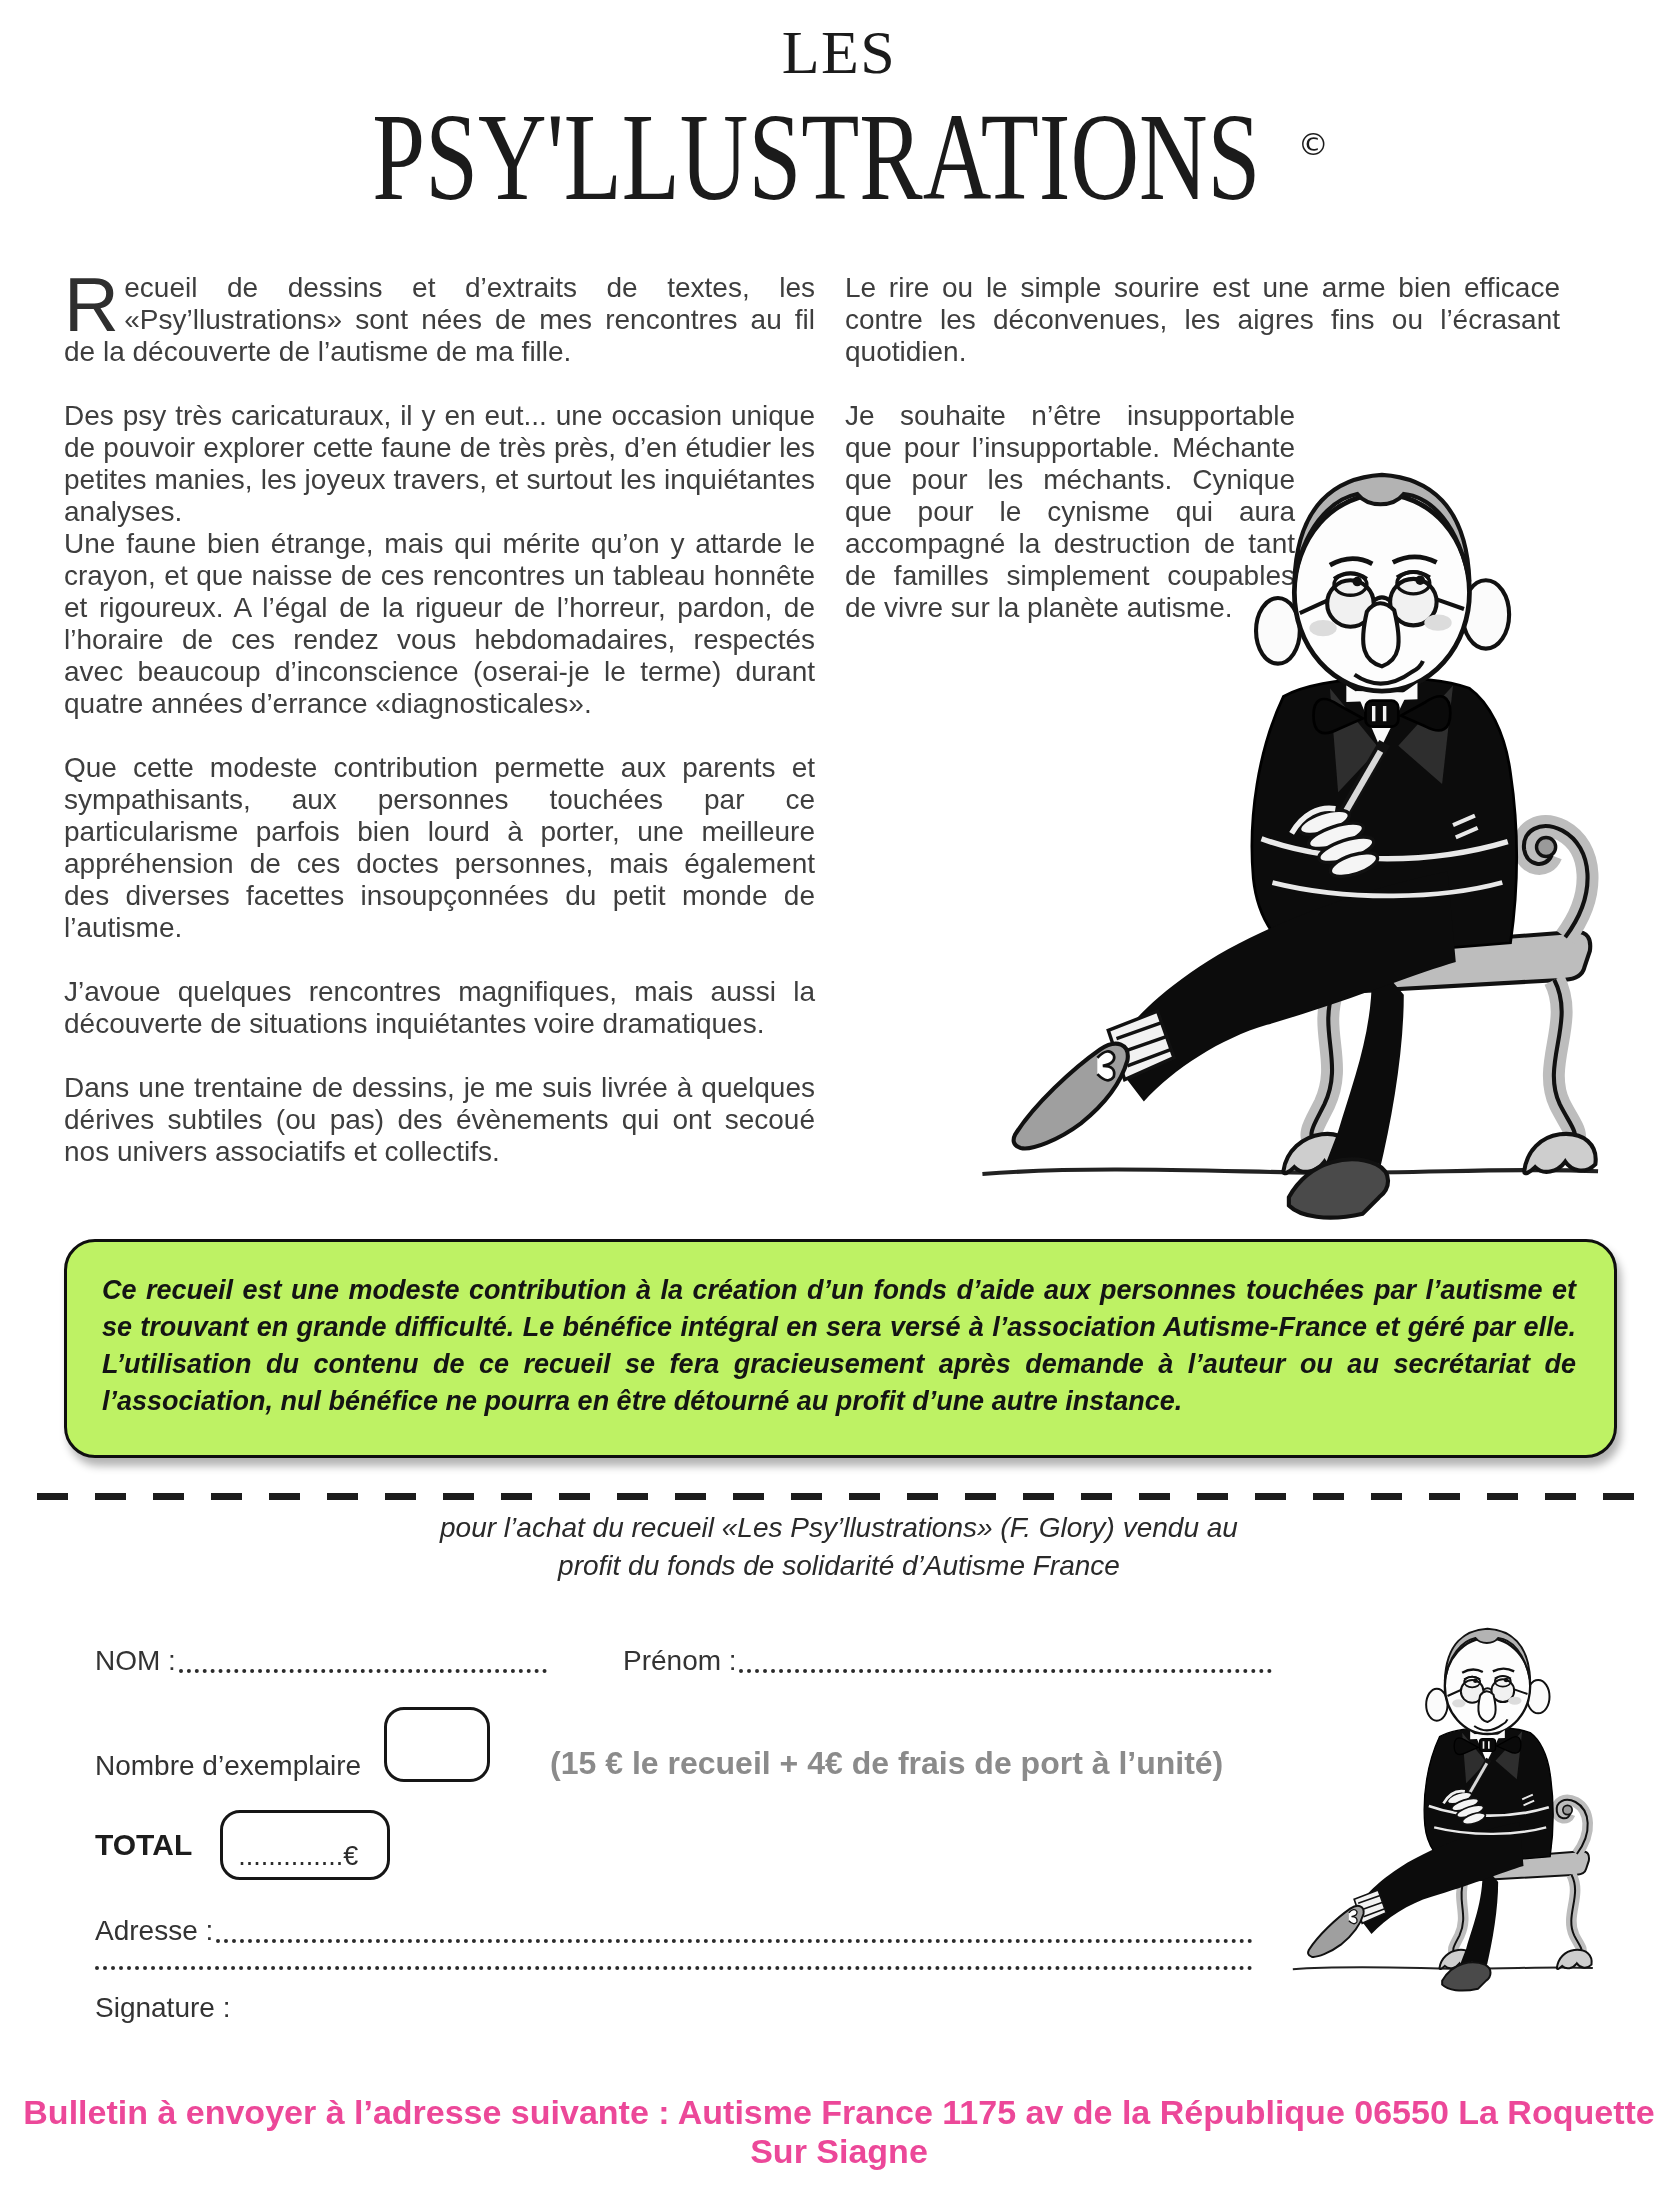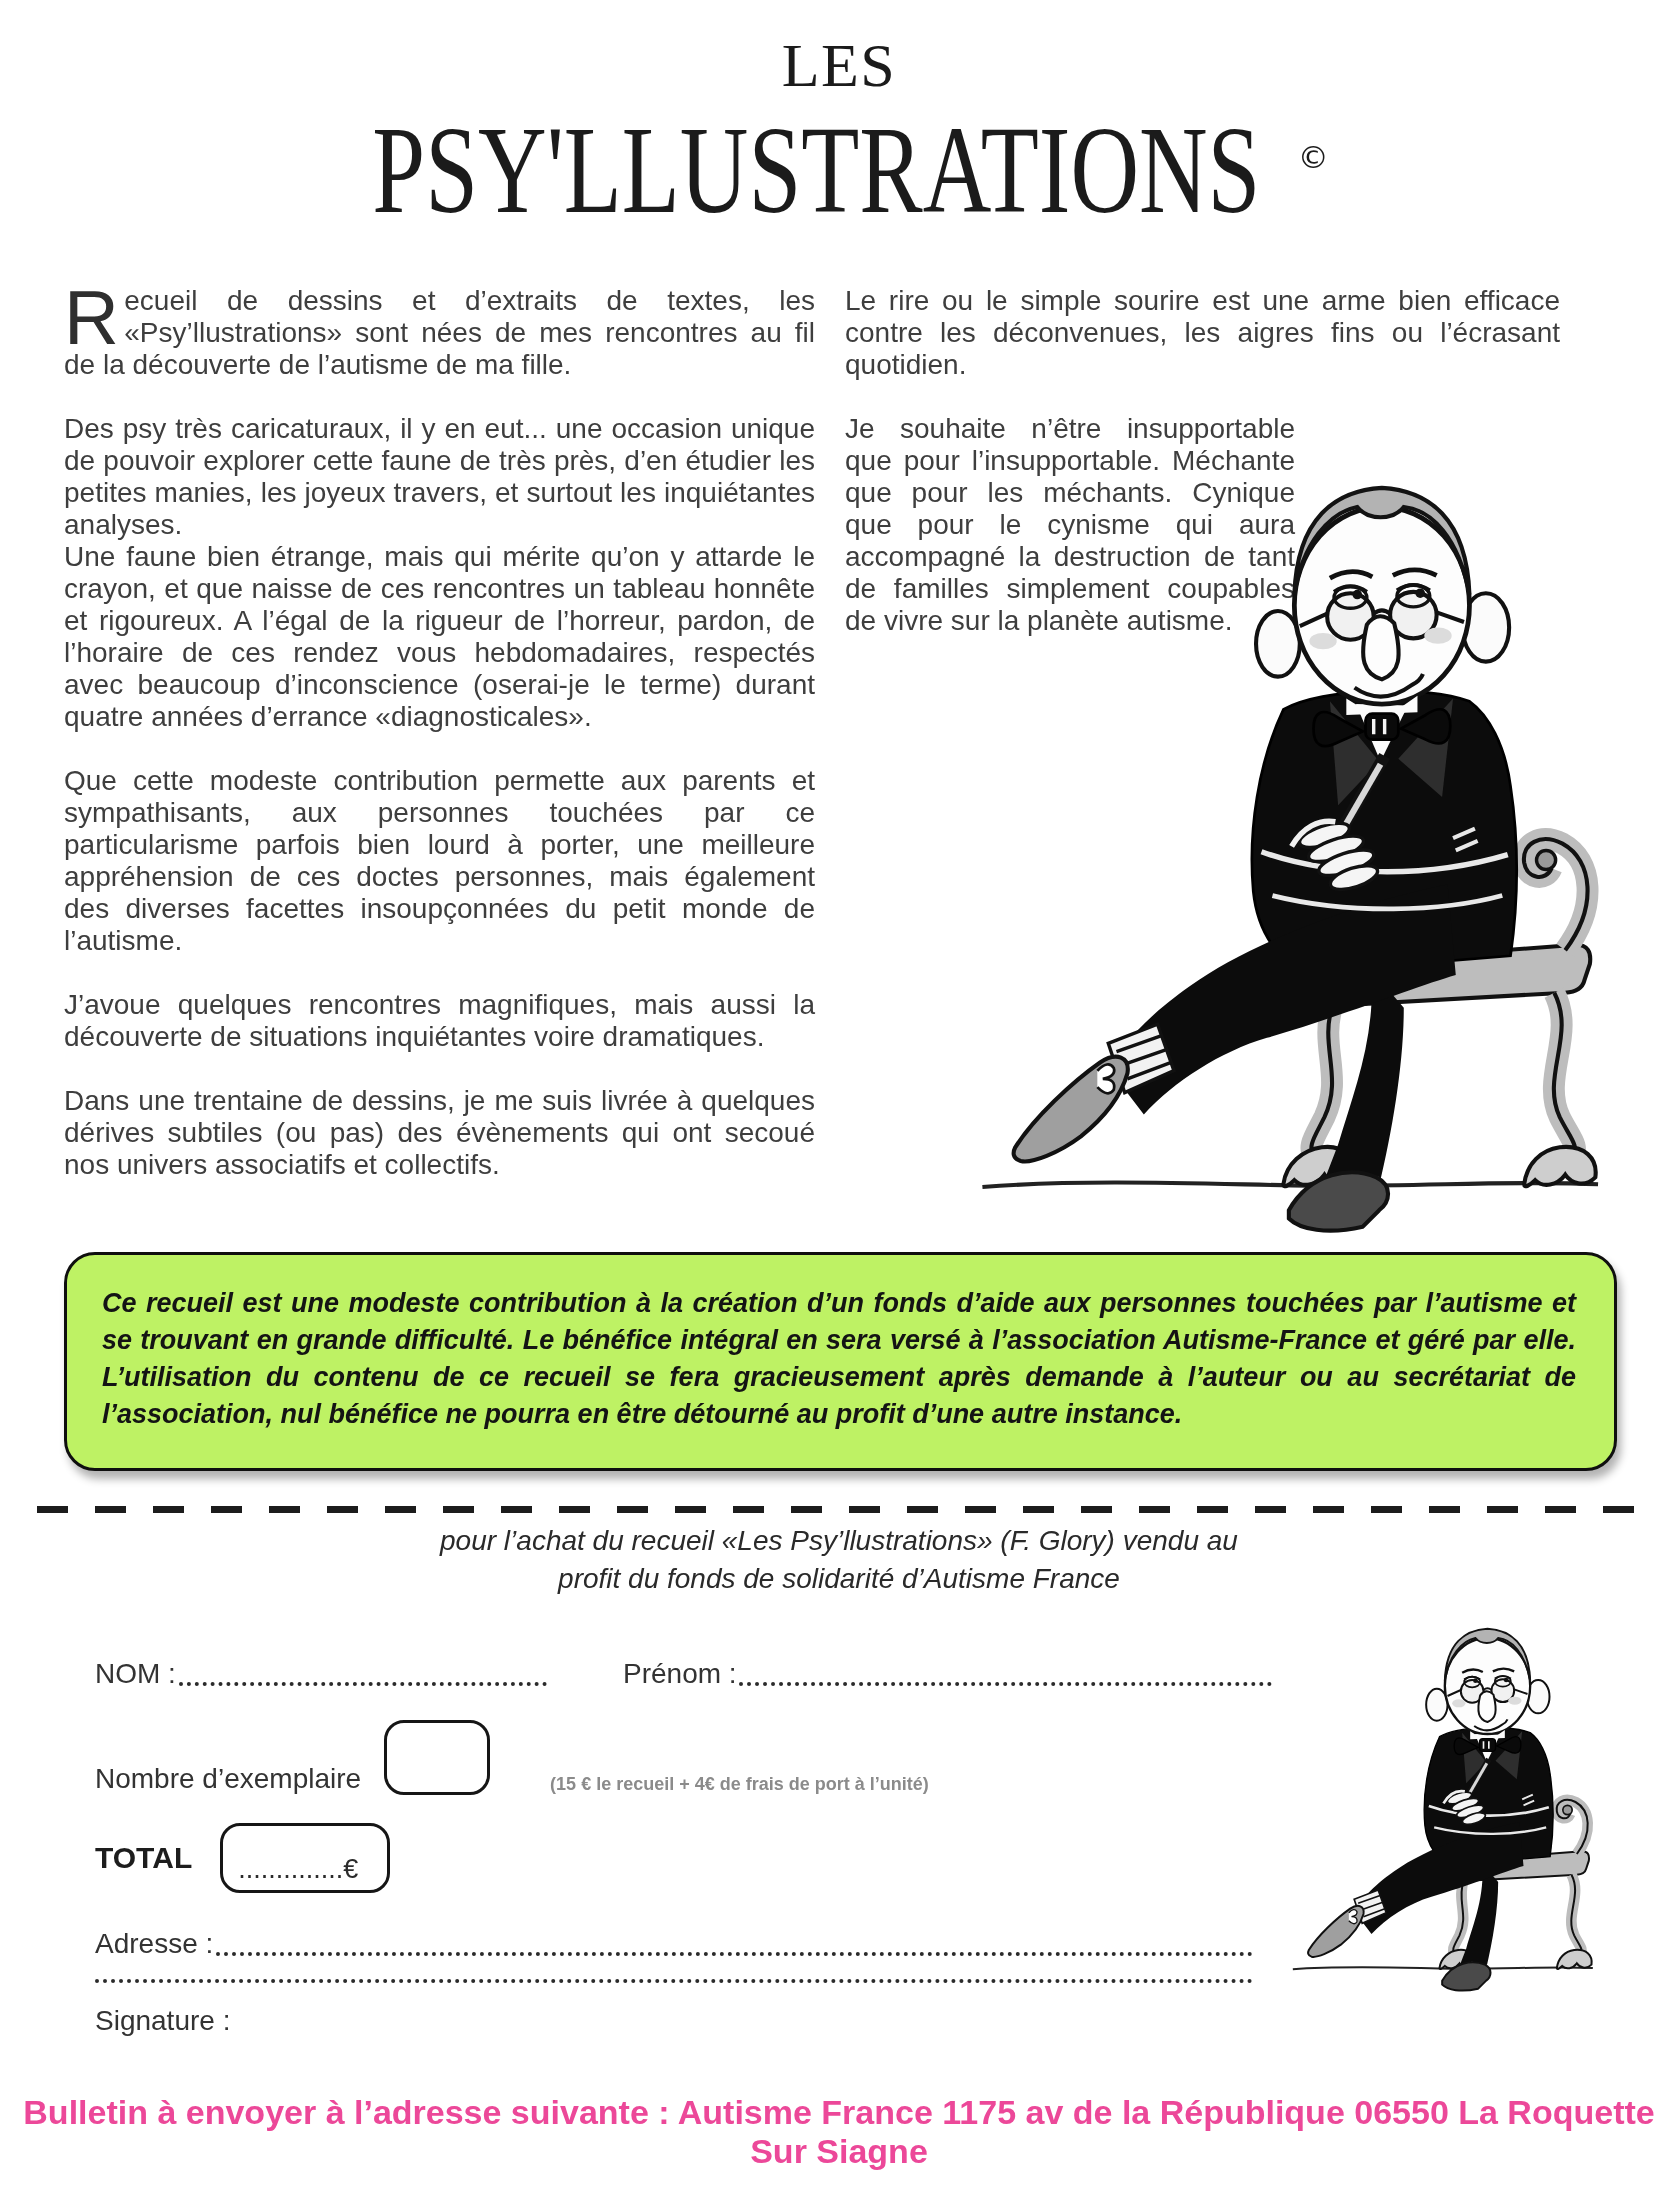--- a/index.html
+++ b/index.html
@@ -5,21 +5,21 @@
   html,body{margin:0;padding:0;background:#ffffff;}
   .page{
     position:relative;
     width:1678px;height:2205px;
     background:#ffffff;
     overflow:hidden;
     font-family:"Liberation Sans", sans-serif;
     color:#3e3e3e;
   }
   
-  .masthead{padding-top:34px;text-align:center;color:#1b1b1b;}
+  .masthead{padding-top:21px;text-align:center;color:#1b1b1b;}
   .kicker{
     font-family:"Liberation Serif", serif;
     font-size:62px;line-height:1;letter-spacing:1.4px;
   }
   .big-title-row{margin-top:12px;height:142px;text-align:center;white-space:nowrap;}
   .big-title{
     display:inline-block;
     font-family:"Liberation Serif", serif;
     font-size:100px;line-height:1;letter-spacing:0;
     transform:scale(0.95,1.25);transform-origin:center top;
@@ -87,21 +87,21 @@
   .nom-field{width:452px;display:flex;align-items:flex-end;}
   .prenom-field{flex:1;display:flex;align-items:flex-end;margin-left:76px;}
   .frm-label{font-size:28px;color:#333;white-space:nowrap;}
   .dotfill{flex:1;border-bottom:4px dotted #2b2b2b;margin:0 0 4px 2.7px;}
   .row-nombre{margin-top:30px;margin-right:81px;}
   .qty-box{
     width:100px;height:69px;margin-left:23px;
     border:3.4px solid #161616;border-radius:20px;background:#fff;
   }
   .price-note{
-    margin-left:60px;font-size:18px;font-weight:bold;color:#8b8b8b;
+    margin-left:60px;font-size:32px;font-weight:bold;color:#8b8b8b;
   }
   .row-total{margin-top:28px;align-items:center;}
   .total-label{font-weight:bold;color:#1d1d1d;font-size:30px;}
   .total-box{
     width:170px;height:70px;margin-left:28px;
     border:3.4px solid #161616;border-radius:20px;background:#fff;
     display:flex;align-items:flex-end;padding:0 0 5.4px 15px;
     font-size:27px;color:#2b2b2b;box-sizing:border-box;
   }
   .row-adresse{margin-top:35px;margin-right:425px;}

